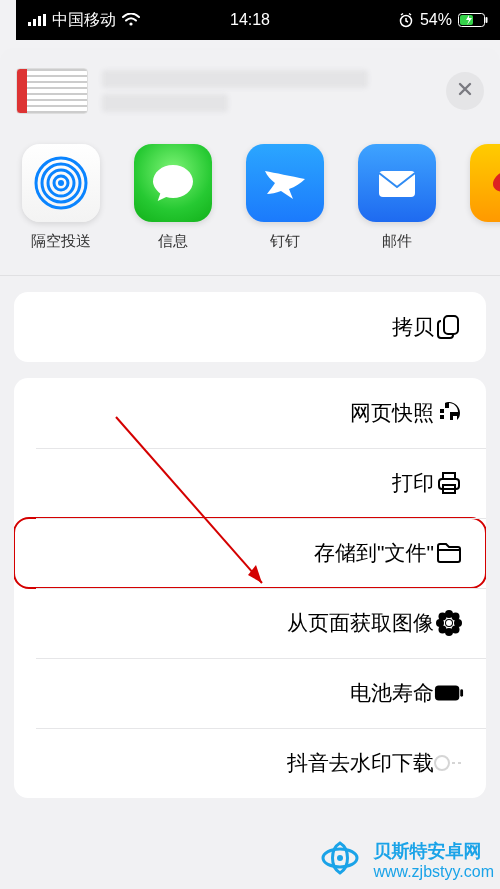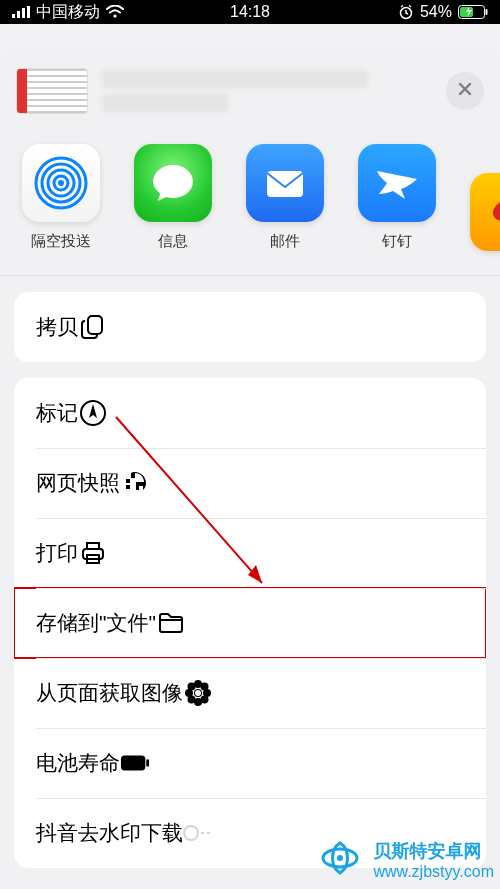--- a/index.html
+++ b/index.html
@@ -6,29 +6,30 @@
   html, body { width: 500px; height: 889px; overflow: hidden; }
   body {
     font-family: -apple-system, "PingFang SC", "Helvetica Neue", Arial, sans-serif;
     background: #f2f2f4;
     color: #000;
     position: relative;
   }
 
   
   .status-bar {
-    height: 24px;
+    height: 40px;
     background: #000;
     color: #fff;
     display: flex;
     align-items: center;
     justify-content: space-between;
     padding: 0 12px;
     font-size: 16px;
     font-weight: 500;
+    margin-left: 16px;
   }
   .sb-left, .sb-right { display: flex; align-items: center; gap: 6px; }
   .sb-center { position: absolute; left: 50%; transform: translateX(-50%); font-weight: 400; }
   .sb-icon { display: inline-flex; }
 
   
   .sheet {
     position: absolute;
     top: 48px;
     left: 0; right: 0; bottom: 0;
@@ -84,21 +85,20 @@
     gap: 34px;
     padding: 12px 22px 24px 22px;
     border-bottom: 1px solid #e0e0e2;
     overflow: hidden;
   }
   .app {
     display: flex; flex-direction: column; align-items: center;
     gap: 10px;
     width: 78px;
     flex-shrink: 0;
-    justify-content: flex-end;
   }
   .app-icon {
     width: 78px; height: 78px;
     border-radius: 18px;
     display: flex; align-items: center; justify-content: center;
     box-shadow: 0 2px 6px rgba(0,0,0,.12);
   }
   .app-label { font-size: 15px; color: #333; text-align: center; }
 
   .app-airdrop { background: linear-gradient(180deg, #ffffff, #f3f3f3); }
@@ -113,24 +113,25 @@
   .list-wrap { padding: 16px 14px 0 14px; }
   .card {
     background: #fff;
     border-radius: 14px;
     overflow: hidden;
     margin-bottom: 16px;
   }
   .row {
     display: flex;
     align-items: center;
-    justify-content: flex-start;
+    justify-content: flex-end;
     padding: 20px 22px;
     font-size: 21px;
     position: relative;
+    border-radius: 15px;
   }
   .row + .row::before {
     content: "";
     position: absolute;
     left: 22px; right: 0; top: 0;
     height: 1px;
     background: #e6e6e8;
   }
   .row-icon { width: 30px; height: 30px; display: flex; align-items: center; justify-content: center; }
 
@@ -238,37 +239,37 @@
     </div>
     <div class="app">
       <div class="app-icon app-messages">
         <svg width="56" height="56" viewBox="0 0 56 56">
             <path d="M28 10c11 0 20 7.5 20 16.5S39 43 28 43c-2.4 0-4.7-.3-6.8-1l-8.5 4 2.6-7.4C11 35 8 30.5 8 26.5 8 17.5 17 10 28 10z" fill="#fff"></path>
           </svg>
       </div>
       <div class="app-label">信息</div>
     </div>
     <div class="app">
+      <div class="app-icon app-dingtalk">
+        <svg width="52" height="52" viewBox="0 0 52 52">
+            <path d="M6 14c10 2 26 5 40 8-4 4-10 8-16 10l4 10-12-8c-5 2-10 3-14 3 3-4 6-8 8-11-4-3-8-7-10-12z" fill="#fff"></path>
+          </svg>
+      </div>
+      <div class="app-label">钉钉</div>
+    </div>
+    <div class="app">
       <div class="app-icon app-mail">
         <svg width="56" height="56" viewBox="0 0 56 56">
             <rect x="10" y="16" width="36" height="26" rx="4" fill="#fff"></rect>
             <path d="M10 18l18 14 18-14" fill="none" stroke="#2f8bf3" stroke-width="2"></path>
           </svg>
       </div>
       <div class="app-label">邮件</div>
     </div>
     <div class="app">
-      <div class="app-icon app-dingtalk">
-        <svg width="52" height="52" viewBox="0 0 52 52">
-            <path d="M6 14c10 2 26 5 40 8-4 4-10 8-16 10l4 10-12-8c-5 2-10 3-14 3 3-4 6-8 8-11-4-3-8-7-10-12z" fill="#fff"></path>
-          </svg>
-      </div>
-      <div class="app-label">钉钉</div>
-    </div>
-    <div class="app">
       <div class="app-icon app-weibo">
         <svg width="50" height="50" viewBox="0 0 50 50">
             <path d="M20 34c-6 0-11-3-11-8 0-6 7-13 14-13 4 0 5 3 3 6 6-2 10 1 8 5 4 1 6 3 6 6 0 5-9 9-20 9z" fill="#d22"></path>
           </svg>
       </div>
     </div>
   </div>
 
   <div class="list-wrap">
 
@@ -278,29 +279,20 @@
         <span class="row-icon">
           <svg width="28" height="28" viewBox="0 0 28 28" fill="none" stroke="#000" stroke-width="2">
               <rect x="9" y="3" width="14" height="18" rx="4"></rect>
               <path d="M6 8c-2 0-3 1-3 3v11c0 2 1 3 3 3h9c2 0 3-1 3-3"></path>
             </svg>
         </span>
       </div>
     </div>
 
     <div class="card">
-      <div class="row">
-        <span>标记</span>
-        <span class="row-icon">
-          <svg width="28" height="28" viewBox="0 0 28 28" fill="none" stroke="#000" stroke-width="2">
-              <circle cx="14" cy="14" r="12"></circle>
-              <path d="M14 5l-4 14 4-3 4 3z" fill="#000" stroke="none"></path>
-            </svg>
-        </span>
-      </div>
       <div class="row">
         <span>网页快照</span>
         <span class="row-icon">
           <svg width="26" height="26" viewBox="0 0 26 26">
               <path d="M13 2c6 0 11 5 11 11 0 3-1 5-3 7v-4h-4v4h-3v-8h8c0-5-4-9-9-9v5H9V3c1-.6 3-1 4-1zM4 9h4v4H4zM4 15h4v4H4z" fill="#000"></path>
             </svg>
         </span>
       </div>
       <div class="row">
         <span>打印</span>

